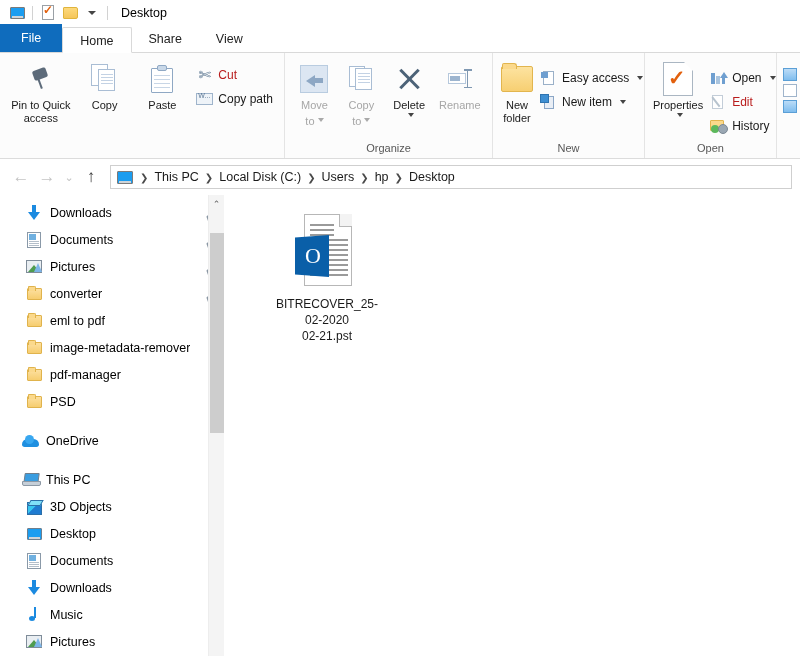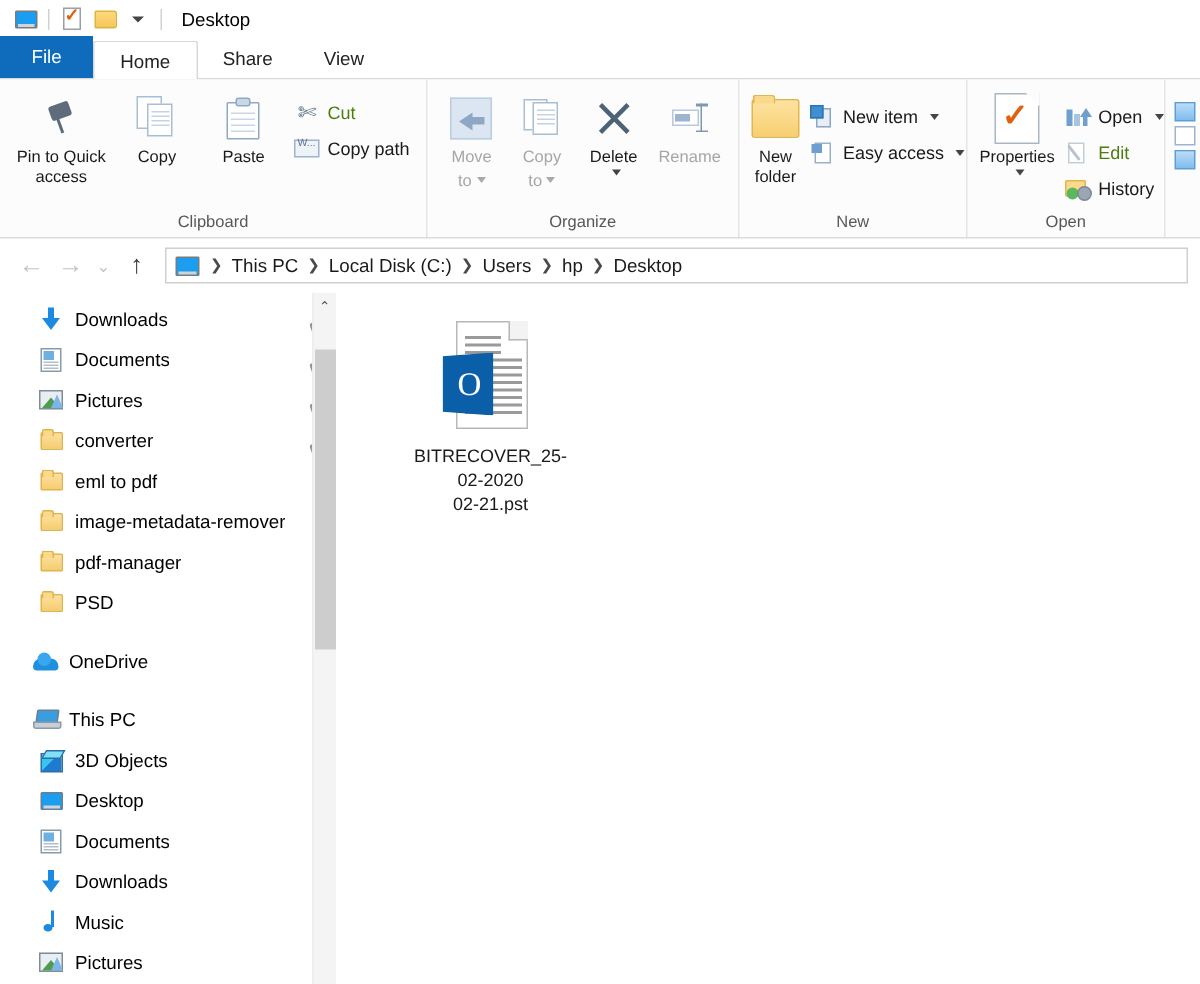--- a/index.html
+++ b/index.html
@@ -54,21 +54,21 @@
 
   .bigbtn { display:flex; flex-direction:column; align-items:center; justify-content:flex-start;
             width:58px; padding:3px 2px; cursor:default; }
   .bigbtn .lbl { font-size:11px; text-align:center; line-height:13px; color:#1a1a1a; margin-top:3px; }
   .bigbtn.disabled .lbl { color:#a6a6a6; }
   .bigicon { height:34px; display:flex; align-items:center; justify-content:center; }
 
   .smallcol { display:flex; flex-direction:column; justify-content:flex-start; padding-top:4px; }
   .smallbtn { display:flex; align-items:center; gap:5px; height:24px; padding:0 5px; cursor:default; }
   .smallbtn .lbl { font-size:12px; color:#1a1a1a; white-space:nowrap; }
-  .smallbtn.disabled .lbl { color:#4d7c0f; }
+  .smallbtn.disabled .lbl { color:#b91c1c; }
   .smallicon { width:17px; height:17px; display:flex; align-items:center; justify-content:center; flex:none; }
   .mini-caret { width:0;height:0;border-left:3.5px solid transparent;border-right:3.5px solid transparent;
                 border-top:4px solid #444; margin-left:3px; }
   .mini-caret.dis { border-top-color:#a9a9a9; }
   .caret-row { display:flex; justify-content:center; margin-top:1px; }
 
   
   .pin {
     width:20px;height:22px;position:relative;
   }
@@ -323,21 +323,20 @@
           <div class="lbl">Cut</div>
         </div>
         <div class="smallbtn">
           <div class="smallicon">
               <div class="copypath"></div>
             </div>
           <div class="lbl">Copy path</div>
         </div>
       </div>
     </div>
-    <div class="rlabel">Clipboard</div>
   </div>
 
   <div class="rgroup" style="width:208px;">
     <div class="rbody" style="justify-content:flex-end;">
       <div class="bigbtn disabled" style="width:50px;">
         <div class="bigicon">
             <div class="arrowbox"></div>
           </div>
         <div class="lbl">Move</div>
         <div style="display:flex;align-items:center;justify-content:center;">
@@ -390,36 +389,36 @@
       <div class="bigbtn" style="width:52px;">
         <div class="bigicon">
             <div class="bigfolder"></div>
           </div>
         <div class="lbl">New</div>
         <div class="lbl" style="margin-top:0">folder</div>
       </div>
       <div class="smallcol" style="padding-top:7px;">
         <div class="smallbtn">
           <div class="smallicon">
+            <div class="easya">
+                <div class="pg"></div>
+                <div class="cn"></div>
+              </div>
+          </div>
+          <div class="lbl">Easy access</div>
+          <span class="mini-caret"></span>
+        </div>
+        <div class="smallbtn">
+          <div class="smallicon">
             <div class="newitem">
                 <div class="b"></div>
                 <div class="f"></div>
               </div>
           </div>
           <div class="lbl">New item</div>
-          <span class="mini-caret"></span>
-        </div>
-        <div class="smallbtn">
-          <div class="smallicon">
-            <div class="easya">
-                <div class="pg"></div>
-                <div class="cn"></div>
-              </div>
-          </div>
-          <div class="lbl">Easy access</div>
           <span class="mini-caret"></span>
         </div>
       </div>
     </div>
     <div class="rlabel">New</div>
   </div>
 
   <div class="rgroup" style="width:132px;">
     <div class="rbody">
       <div class="bigbtn" style="width:64px;">

